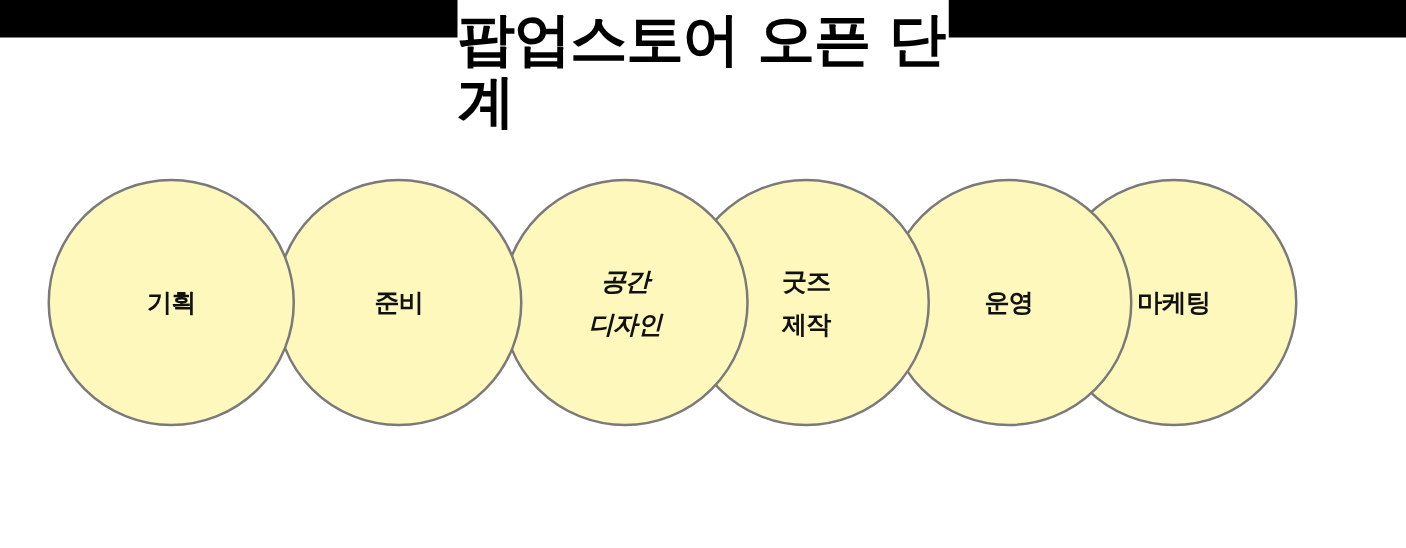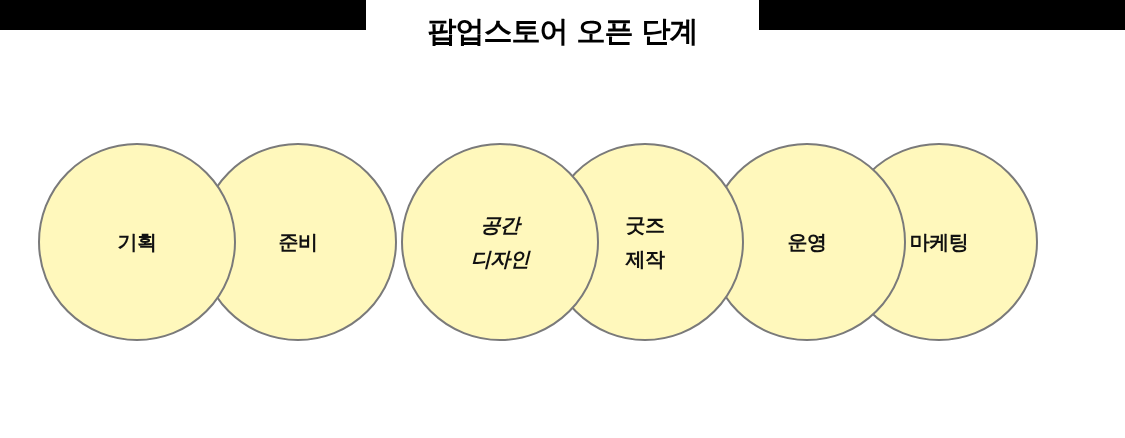--- a/index.html
+++ b/index.html
@@ -4,22 +4,22 @@
 <style>
   html, body { margin: 0; padding: 0; }
   body {
     width: 1125px; height: 438px; background: #ffffff; position: relative; overflow: hidden;
     font-family: "DejaVu Sans", "Liberation Sans", sans-serif;
   }
   .bar { position: absolute; top: 0; height: 30px; background: #000000; }
   .bar.left { left: 0; width: 366px; }
   .bar.right { left: 759px; width: 366px; }
   .title {
-    position: absolute; top: 6px; left: 366px; width: 393px; text-align: center;
-    font-size: 29px; font-weight: bold; color: #000; letter-spacing: -1px; line-height: 50px;
+    position: absolute; top: 6px; left: 366px; width: 393px; text-align: left;
+    font-size: 46px; font-weight: bold; color: #000; letter-spacing: -1px; line-height: 50px;
   }
   .circle {
     position: absolute; top: 143px; width: 194px; height: 194px; border-radius: 50%;
     background: #fff8bc; border: 2px solid #7a7a7a;
     display: flex; align-items: center; justify-content: center; text-align: center;
   }
   .circle .label {
     font-size: 20px; font-weight: bold; color: #111; line-height: 34px; white-space: pre-line;
     letter-spacing: -0.5px;
   }
@@ -27,21 +27,21 @@
 </head>
 <body>
 
 <div class="bar left"></div>
 <div class="bar right"></div>
 <div class="title">팝업스토어 오픈 단계</div>
 
 <div class="circle" style="left:38px; z-index:6;align-items:center;">
   <span class="label">기획</span>
 </div>
-<div class="circle" style="left:199px; z-index:5;">
+<div class="circle" style="left:220px; z-index:5;">
   <span class="label">준비</span>
 </div>
 <div class="circle" style="left:401px; z-index:4;font-style:italic;">
   <span class="label">공간
 디자인</span>
 </div>
 <div class="circle" style="left:546px; z-index:3;text-align:center;">
   <span class="label">굿즈
 제작</span>
 </div>

